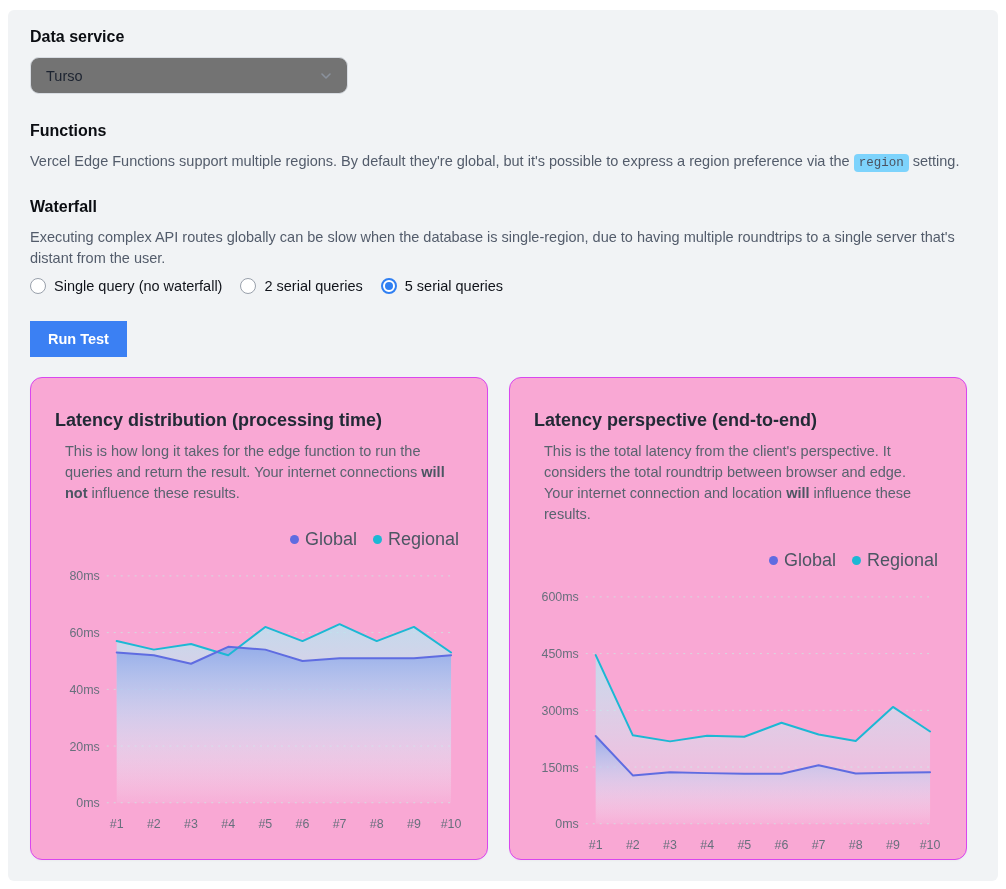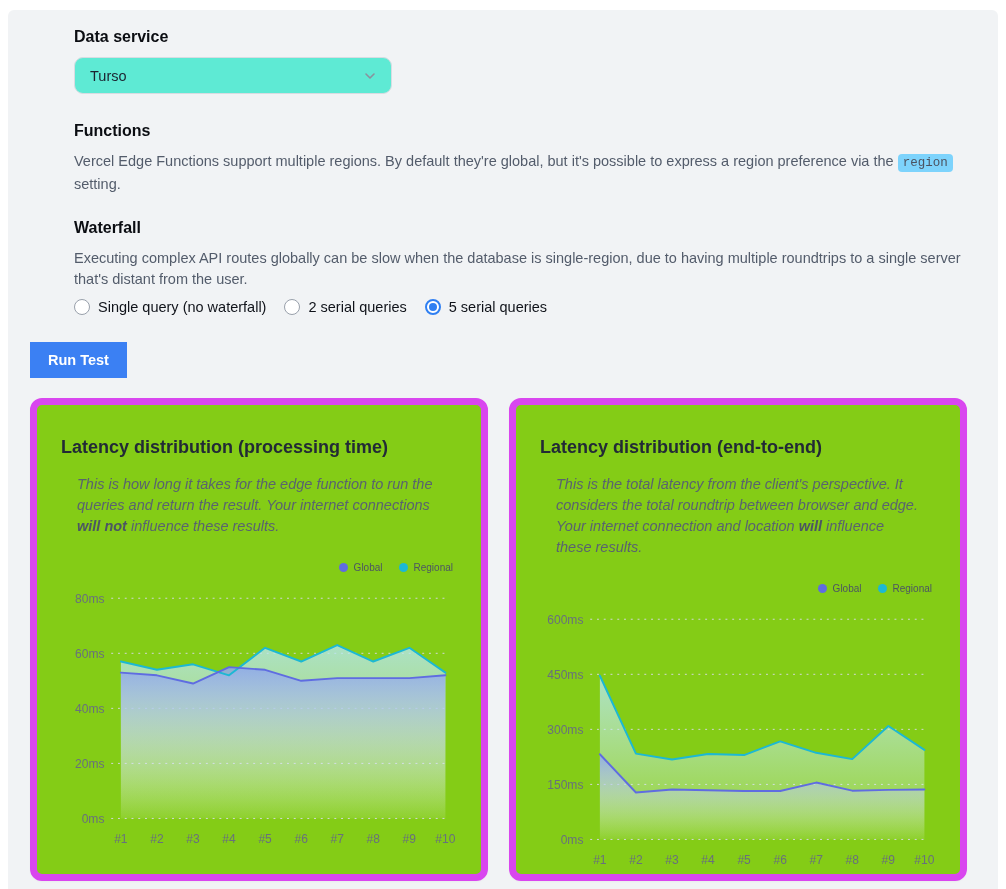--- a/index.html
+++ b/index.html
@@ -5,25 +5,25 @@
   * { box-sizing: border-box; }
   html,body { margin:0; padding:0; background:#ffffff; font-family:"Liberation Sans", sans-serif; }
   body { width:1006px; }
   .panel {
     margin:10px 8px; background:#f1f3f5; border-radius:6px;
     padding:18px 22px 14px 22px; min-height:871px;
   }
   .section-title {
     font-size:16px; font-weight:700; color:#0b0d12; margin:0 0 11px 0;
   }
-  .section { margin-bottom:0;margin-left:44px; }
+  .section { margin-bottom:0; }
   .mt-lg { margin-top:28px; }
   .mt-md { margin-top:24px; }
   .select {
-    width:318px; height:37px; background:#5eead4; border:1px solid #d8dce2;
+    width:318px; height:37px; background:#737373; border:1px solid #d8dce2;
     border-radius:9px; display:flex; align-items:center; justify-content:space-between;
     padding:0 13px 0 15px; cursor:pointer; font-size:14.5px; color:#1c2330;
   }
   .desc { font-size:14.5px; color:#535c6b; line-height:21px; margin:0 0 9px 0; }
   .code {
     font-family:"Liberation Mono", monospace; font-size:12.5px; color:#4c5260;
     background:#7dd3fc; border-radius:4px; padding:2px 5px;
   }
   .choice-row { display:flex; align-items:center; gap:18px; margin:2px 0 0 0; }
   .choice { display:flex; align-items:center; gap:8px; font-size:14.5px; color:#10131a; cursor:pointer; }
@@ -40,28 +40,28 @@
     content:""; position:absolute; left:50%; top:50%; width:8px; height:8px;
     margin:-4px 0 0 -4px; border-radius:50%; background:#2f7ff2;
   }
   .run-btn {
     margin-top:27px; background:#3b80f3; color:#ffffff; font-weight:700;
     font-size:14.5px; border:none; border-radius:0; padding:10px 18px;
     cursor:pointer; font-family:inherit;
   }
   .cards { display:flex; gap:21px; margin-top:20px; }
   .card {
-    width:458px; height:483px; background:#84cc16; border:7px solid #d946ef;
+    width:458px; height:483px; background:#f9a8d4; border:1px solid #d946ef;
     border-radius:12px; padding:18px 24px; box-shadow:0 1px 2px rgba(16,24,40,.03);
   }
   .card-title { font-size:18px; font-weight:700; color:#222a36; margin:14px 0 7px 0; }
-  .card-desc { font-size:14.5px; color:#59636f; line-height:21px; margin:16px; max-width:400px;font-style:italic; }
+  .card-desc { font-size:14.5px; color:#59636f; line-height:21px; margin:10px; max-width:400px; }
   .card-desc b { font-weight:700; color:#4c5663; }
   .legend { display:flex; justify-content:flex-end; gap:16px; margin:25px 4px 4px 0; }
-  .legend-item { display:flex; align-items:center; gap:6px; font-size:10px; color:#4c5663; }
+  .legend-item { display:flex; align-items:center; gap:6px; font-size:18px; color:#4c5663; }
   .legend-dot { width:9px; height:9px; border-radius:50%; display:inline-block; }
   .chart-wrap { margin-top:2px; }
   .chart-wrap svg { display:block; width:100%; height:auto; }
 </style>
 </head>
 <body>
 
 <div class="panel">
 
   <div class="section">
@@ -147,21 +147,21 @@
             <text x="211.33333333333334" y="275" text-anchor="middle" font-size="12.5" fill="#68707d" font-family="Liberation Sans, sans-serif">#5</text>
             <text x="248.66666666666666" y="275" text-anchor="middle" font-size="12.5" fill="#68707d" font-family="Liberation Sans, sans-serif">#6</text>
             <text x="286" y="275" text-anchor="middle" font-size="12.5" fill="#68707d" font-family="Liberation Sans, sans-serif">#7</text>
             <text x="323.3333333333333" y="275" text-anchor="middle" font-size="12.5" fill="#68707d" font-family="Liberation Sans, sans-serif">#8</text>
             <text x="360.6666666666667" y="275" text-anchor="middle" font-size="12.5" fill="#68707d" font-family="Liberation Sans, sans-serif">#9</text>
             <text x="398" y="275" text-anchor="middle" font-size="12.5" fill="#68707d" font-family="Liberation Sans, sans-serif">#10</text>
           </svg>
         </div>
     </div>
     <div class="card">
-      <h3 class="card-title">Latency distribution (end-to-end)</h3>
+      <h3 class="card-title">Latency perspective (end-to-end)</h3>
       <p class="card-desc"><span>This is the total latency from the client's perspective. It considers the total roundtrip between browser and edge. Your internet connection and location </span><b>will</b><span> influence these results.</span></p>
       <div class="legend">
           <span class="legend-item">
             <span class="legend-dot" style="background: rgb(95, 108, 225);"></span>
             <span>Global</span>
           </span>
           <span class="legend-item">
             <span class="legend-dot" style="background: rgb(28, 184, 212);"></span>
             <span>Regional</span>
           </span>

